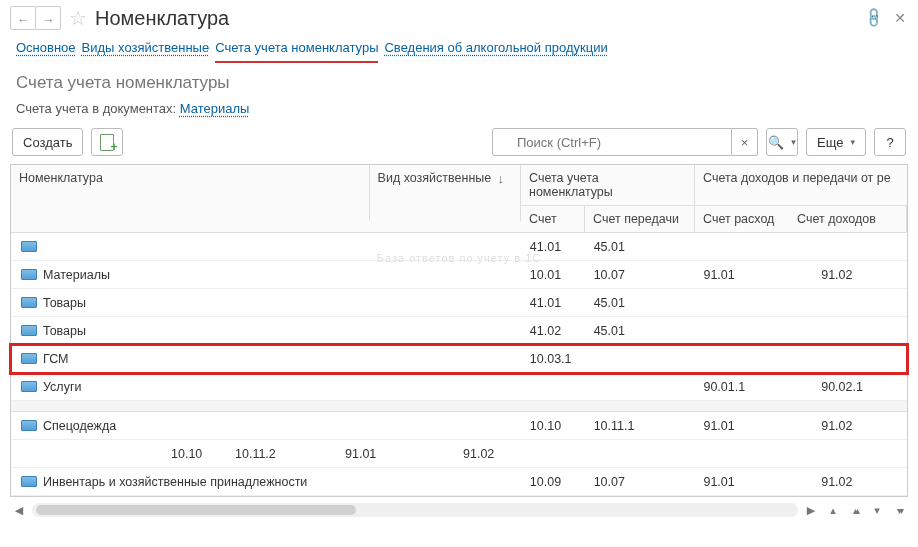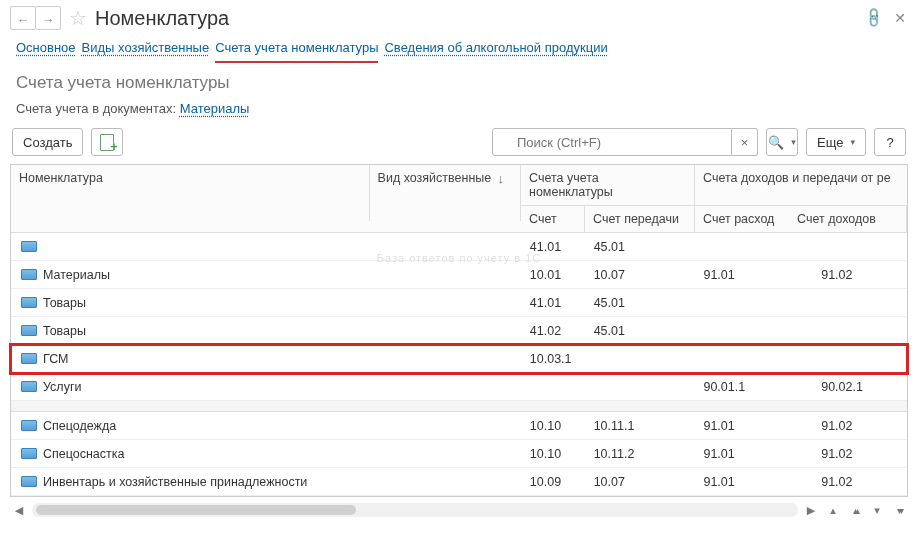--- a/index.html
+++ b/index.html
@@ -369,24 +369,20 @@
           <span class="row-icon"></span>
           <span>Спецодежда</span>
         </div>
     <div class="cell c1"></div>
     <div class="cell c2">10.10</div>
     <div class="cell c3">10.11.1</div>
     <div class="cell c4">91.01</div>
     <div class="cell c5">91.02</div>
   </div>
       <div class="row">
-    <div class="cell c0">
-          <span class="row-icon"></span>
-          <span>Спецоснастка</span>
-        </div>
     <div class="cell c1"></div>
     <div class="cell c2">10.10</div>
     <div class="cell c3">10.11.2</div>
     <div class="cell c4">91.01</div>
     <div class="cell c5">91.02</div>
   </div>
       <div class="row">
     <div class="cell c0">
           <span class="row-icon"></span>
           <span>Инвентарь и хозяйственные принадлежности</span>

